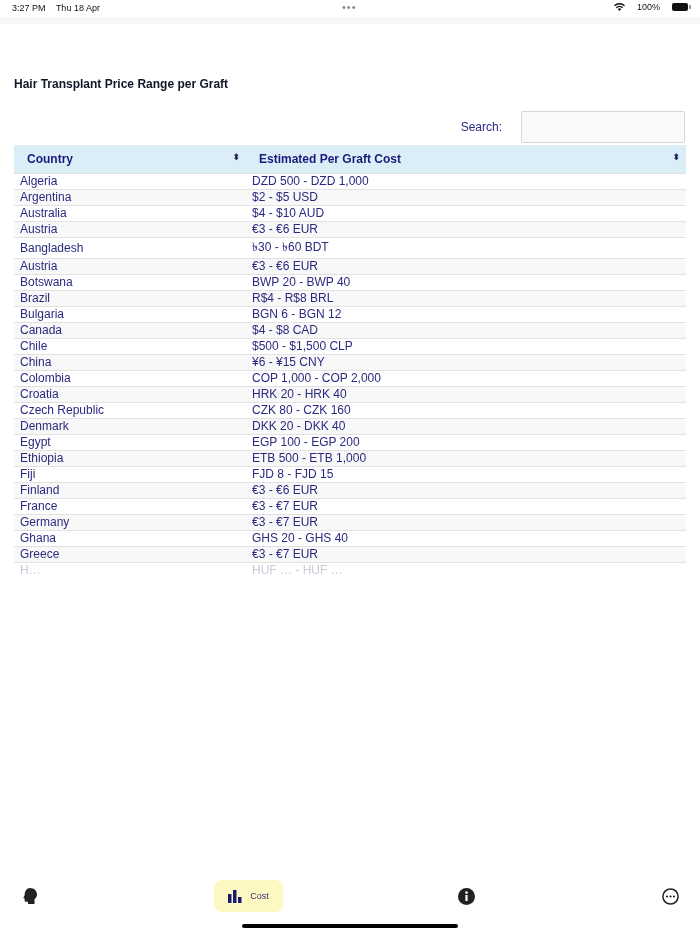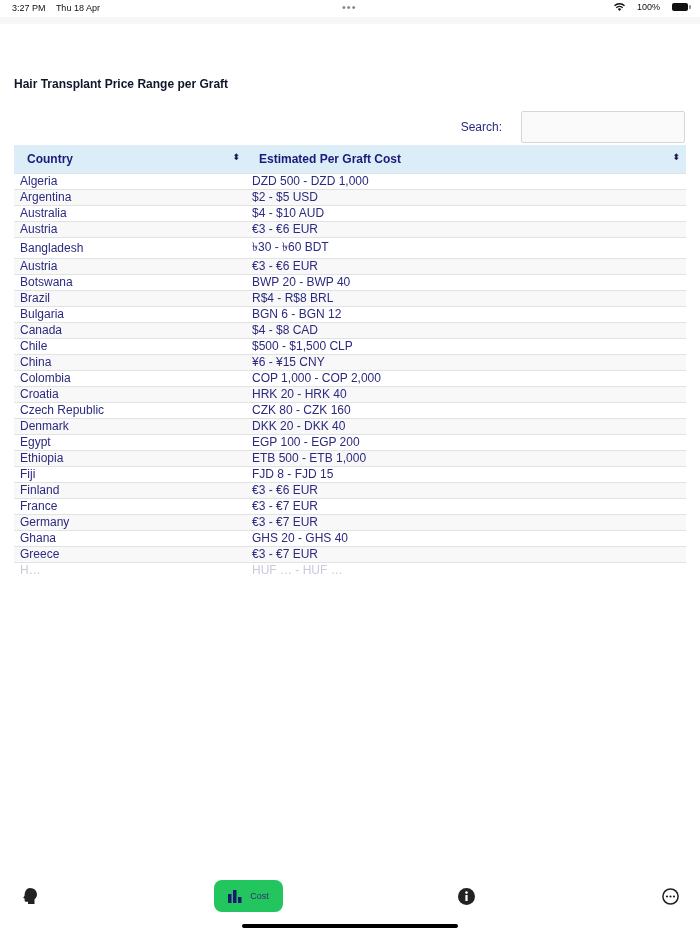--- a/index.html
+++ b/index.html
@@ -26,21 +26,21 @@
   thead th { background: #dbeef8; height: 28px; text-align: left; font-weight: bold; color: #1a1a7a; padding: 0 13px; position: relative; }
   thead th .sort { position: absolute; right: 6px; top: 7px; font-size: 9px; color: #1a1a5a; }
   th.col-country { width: 232px; }
   tbody td { height: 16px; padding: 0 6px; color: #2a2a80; border-top: 1px solid #e2e2e2; }
   tbody tr:nth-child(even) td { background: #f8f8f8; }
   tbody tr.faded td { color: #c9c9dc; }
 
   .tab-bar { position: absolute; left: 0; top: 875px; width: 700px; height: 59px; background: #ffffff; }
   .tab { position: absolute; display: flex; align-items: center; justify-content: center; }
   .tab-head { left: 18px; top: 11px; width: 24px; height: 20px; }
-  .tab-cost { left: 214px; top: 5px; width: 69px; height: 32px; background: #22c55e; border-radius: 8px; gap: 8px; }
+  .tab-cost { left: 214px; top: 5px; width: 69px; height: 32px; background: #fef9c3; border-radius: 8px; gap: 8px; }
   .tab-cost .label { font-size: 9px; color: #3a2a7a; }
   .tab-info { left: 456px; top: 11px; width: 20px; height: 20px; }
   .tab-more { left: 660px; top: 11px; width: 20px; height: 20px; }
   .home-indicator { position: absolute; left: 242px; top: 49px; width: 216px; height: 4px; background: #000; border-radius: 2px; }
 </style>
 </head>
 <body>
 
 <div class="status-bar">
   <div class="left">

